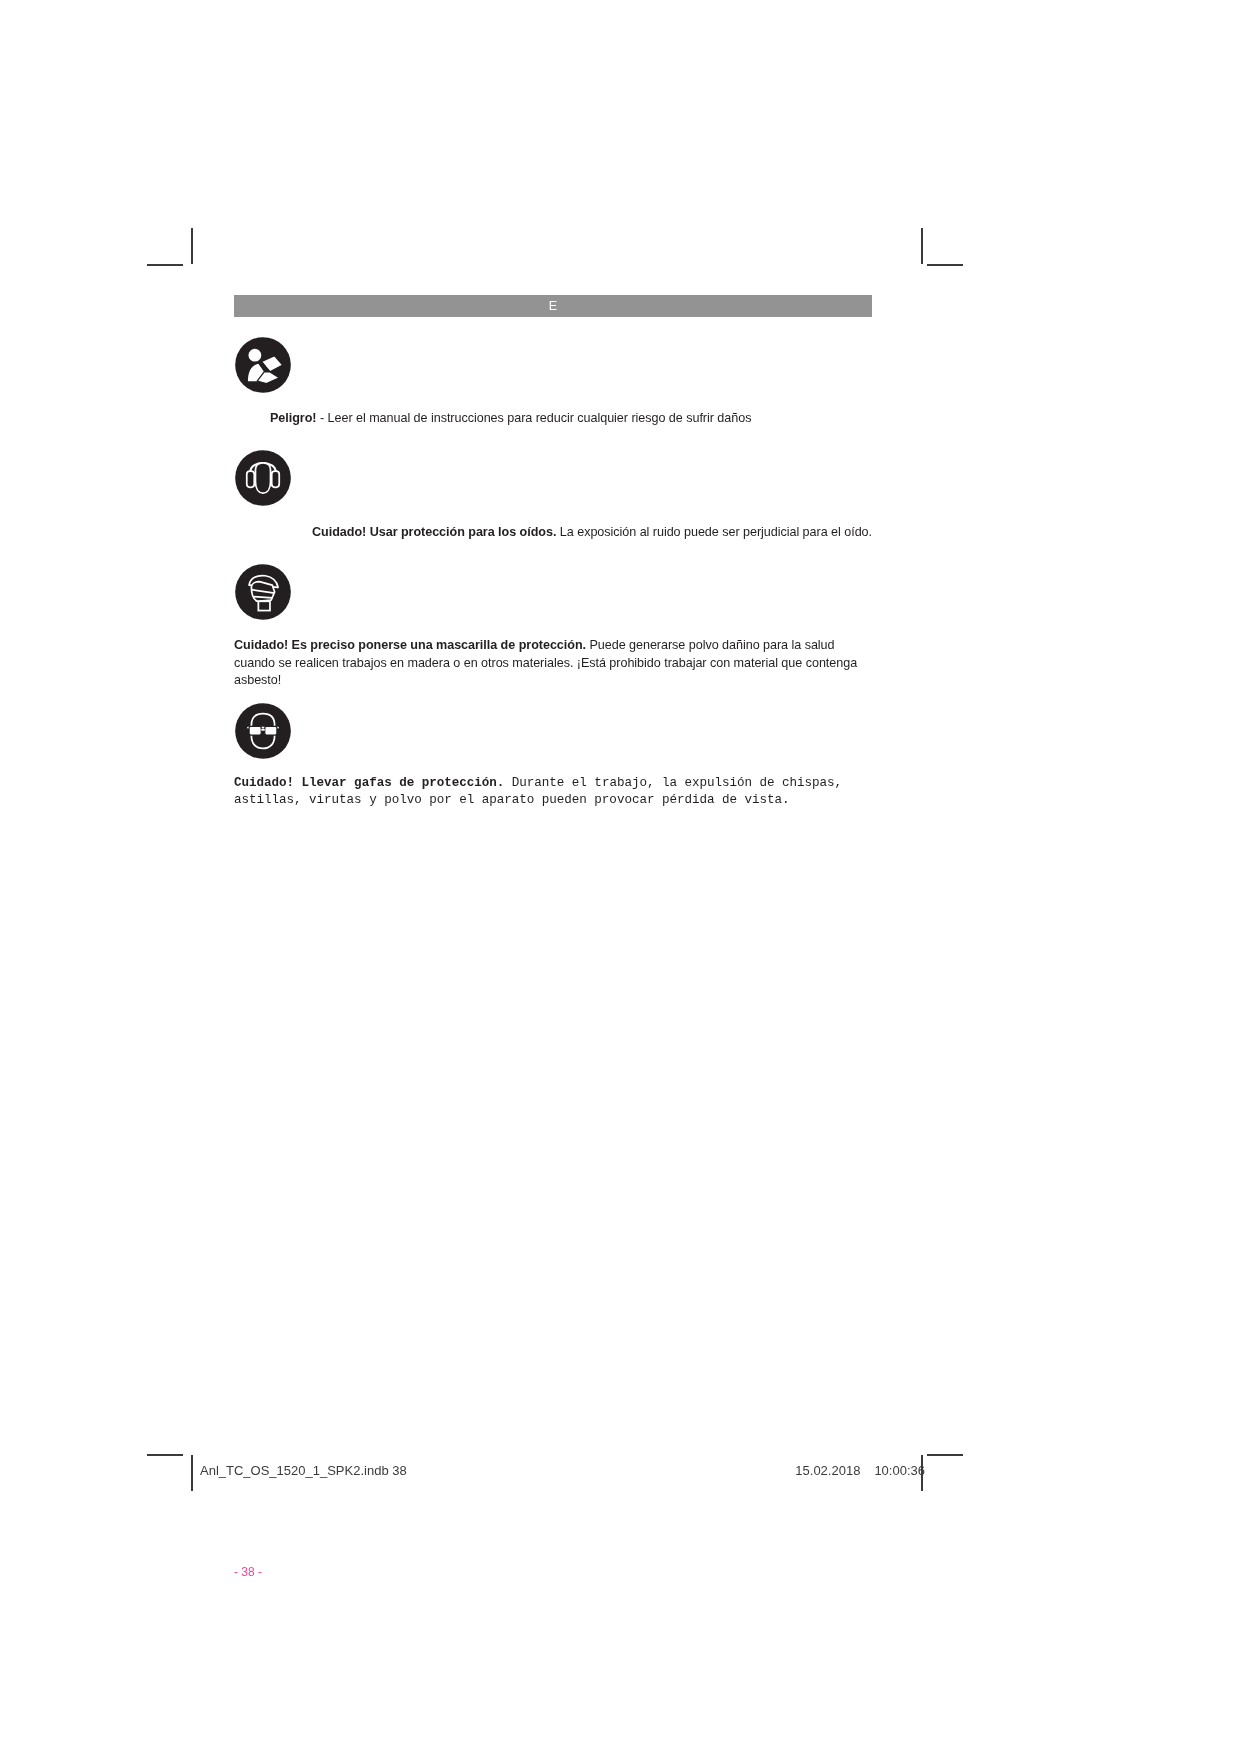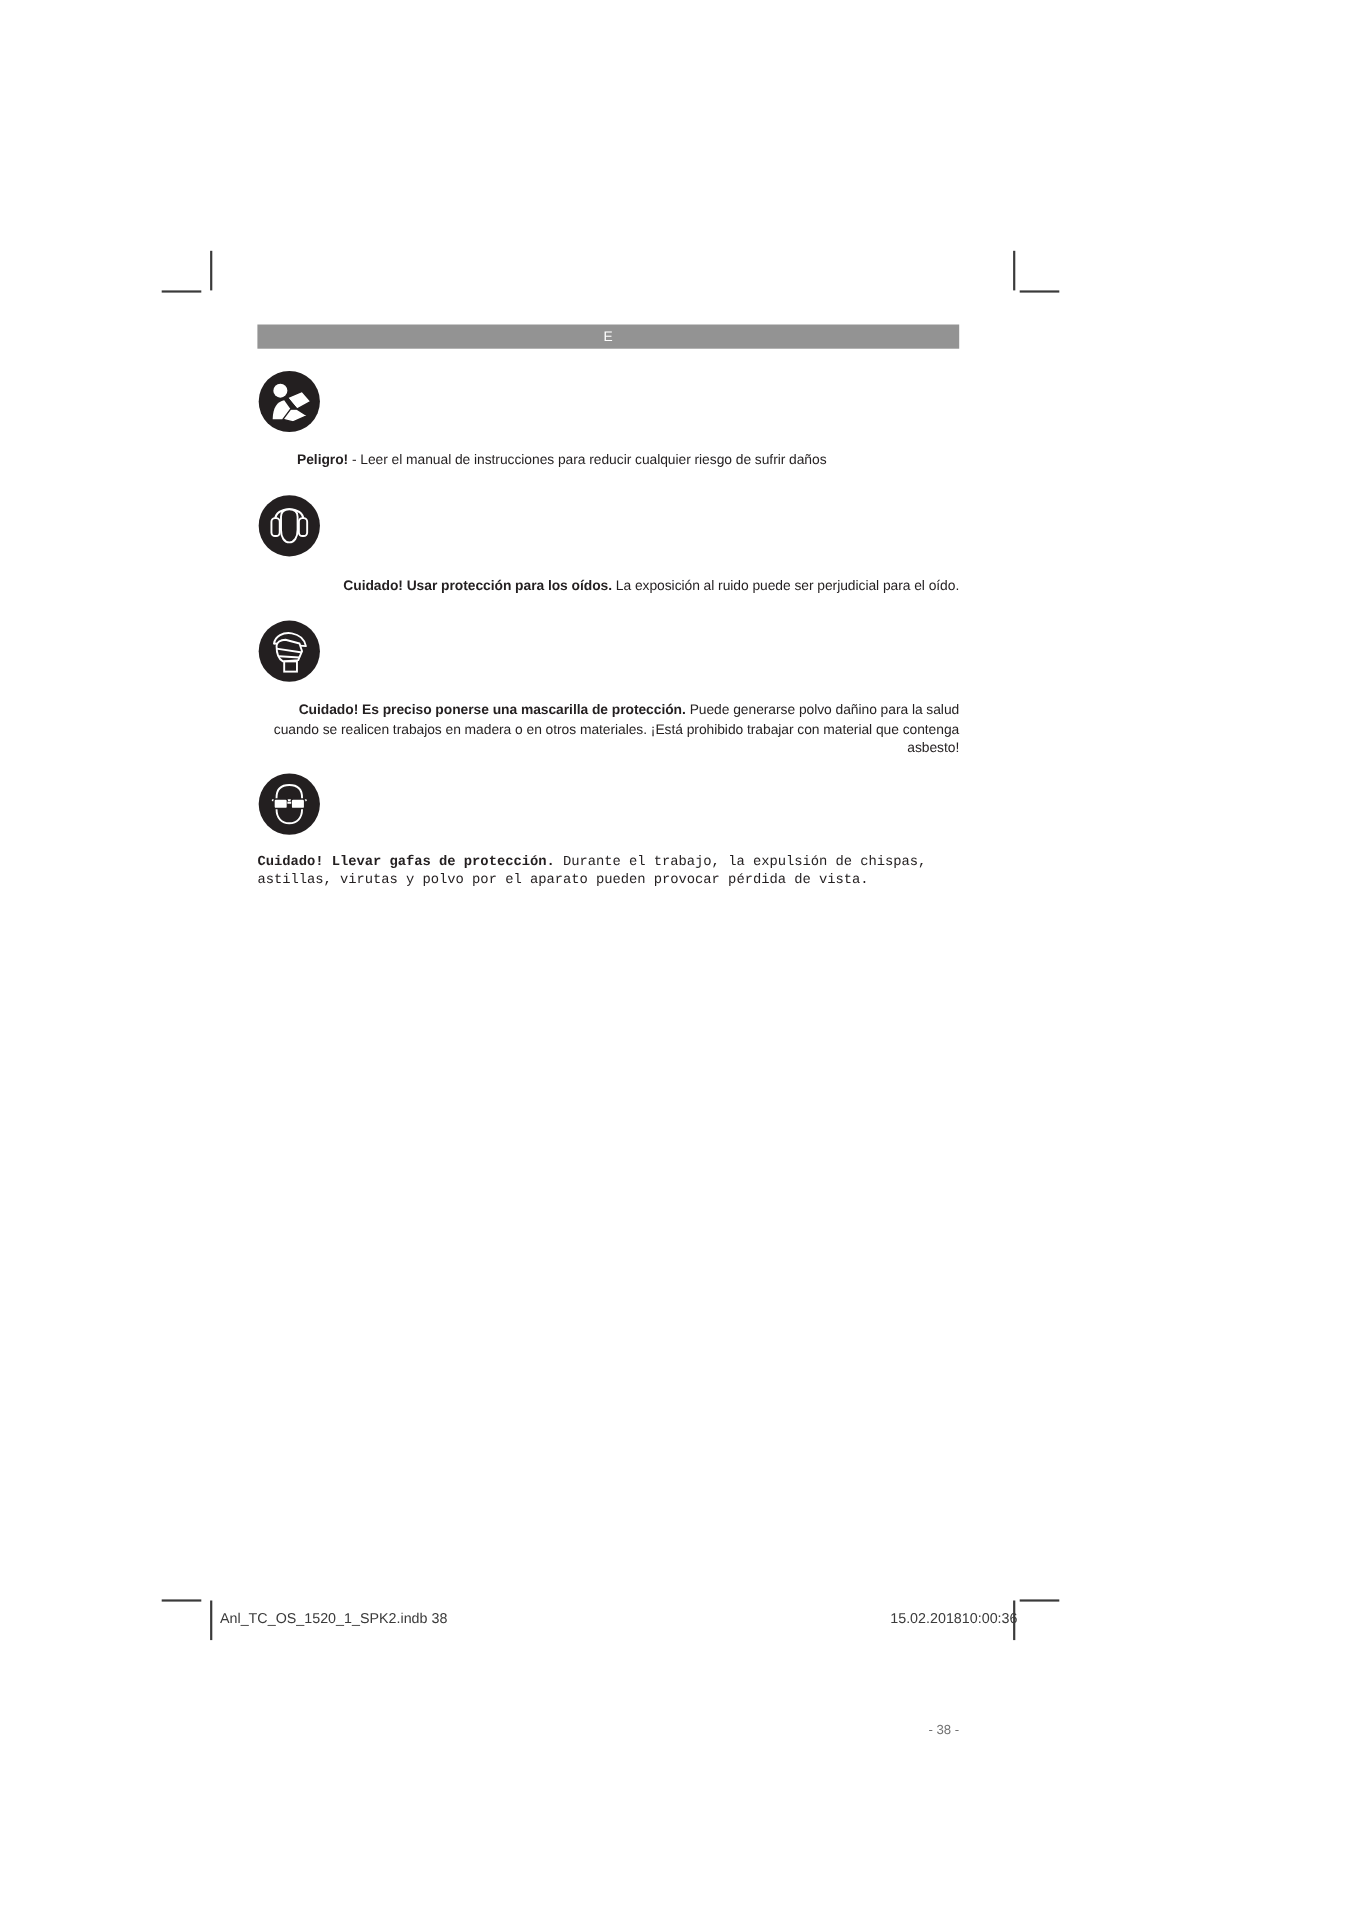--- a/index.html
+++ b/index.html
@@ -79,49 +79,49 @@
   }
   .safety-text b { font-weight: bold; }
 
   .b1 { margin-top: 19px; }
   .b1 .safety-text { margin-top: 16px; padding-left: 36px; }
 
   .b2 { margin-top: 22px; }
   .b2 .safety-text { margin-top: 17px; text-align: right; }
 
   .b3 { margin-top: 22px; }
-  .b3 .safety-text { margin-top: 16px; text-align: right; }
+  .b3 .safety-text { margin-top: 16px; }
 
   .b4 { margin-top: 13px; font-family: Liberation Mono, monospace; }
   .b4 .safety-text { margin-top: 15px; }
 
   
   .page-number {
     position: absolute;
     left: 0;
     top: 1270px;
     width: 638px;
-    text-align: right;
+    text-align: left;
     font-size: 12px;
-    color: #737373;
+    color: #ec4899;
   }
 
   
   .footer {
     position: absolute;
     left: 200px;
     top: 1463px;
     width: 725px;
     display: flex;
     justify-content: space-between;
     align-items: baseline;
     font-size: 13px;
     color: #3b3b3b;
   }
-  .footer-right { display: flex; }
+  .footer-right { display: flex; gap: 14px; }
 </style>
 </head>
 <body>
 
 <div class="crop-mark crop-v cm-tl-v"></div>
 <div class="crop-mark crop-h cm-tl-h"></div>
 <div class="crop-mark crop-v cm-tr-v"></div>
 <div class="crop-mark crop-h cm-tr-h"></div>
 <div class="crop-mark crop-v cm-bl-v"></div>
 <div class="crop-mark crop-h cm-bl-h"></div>

